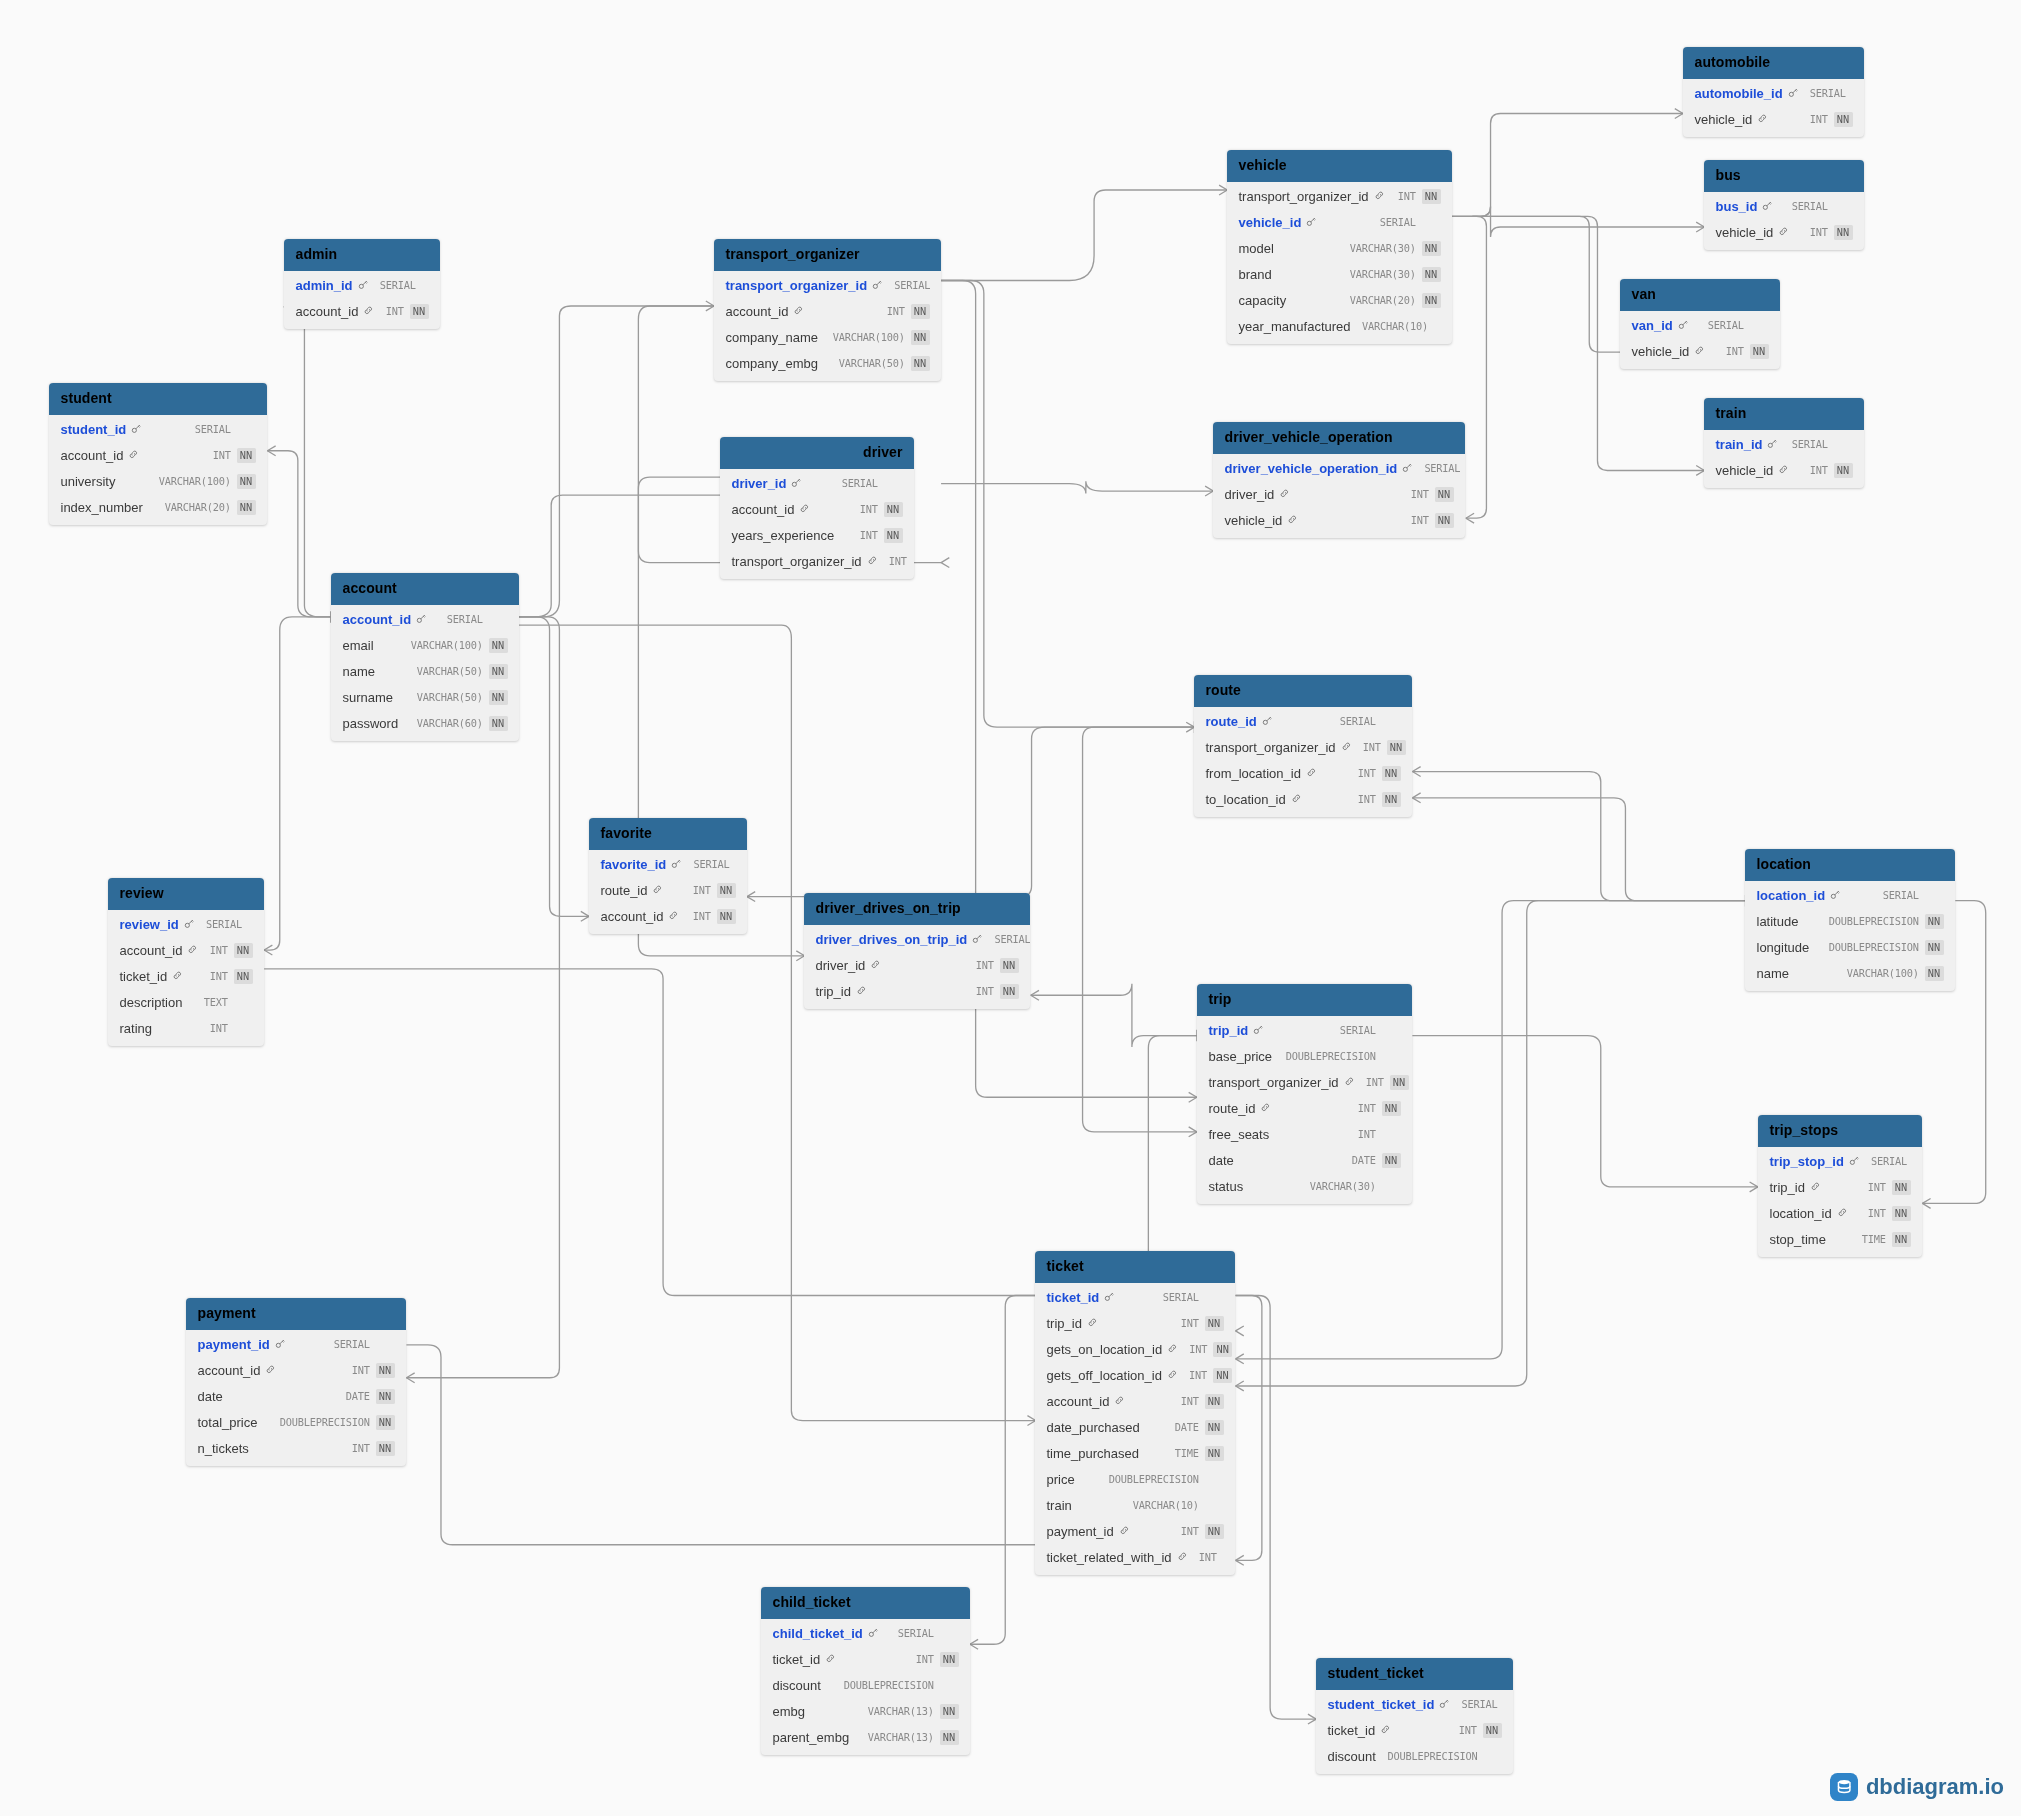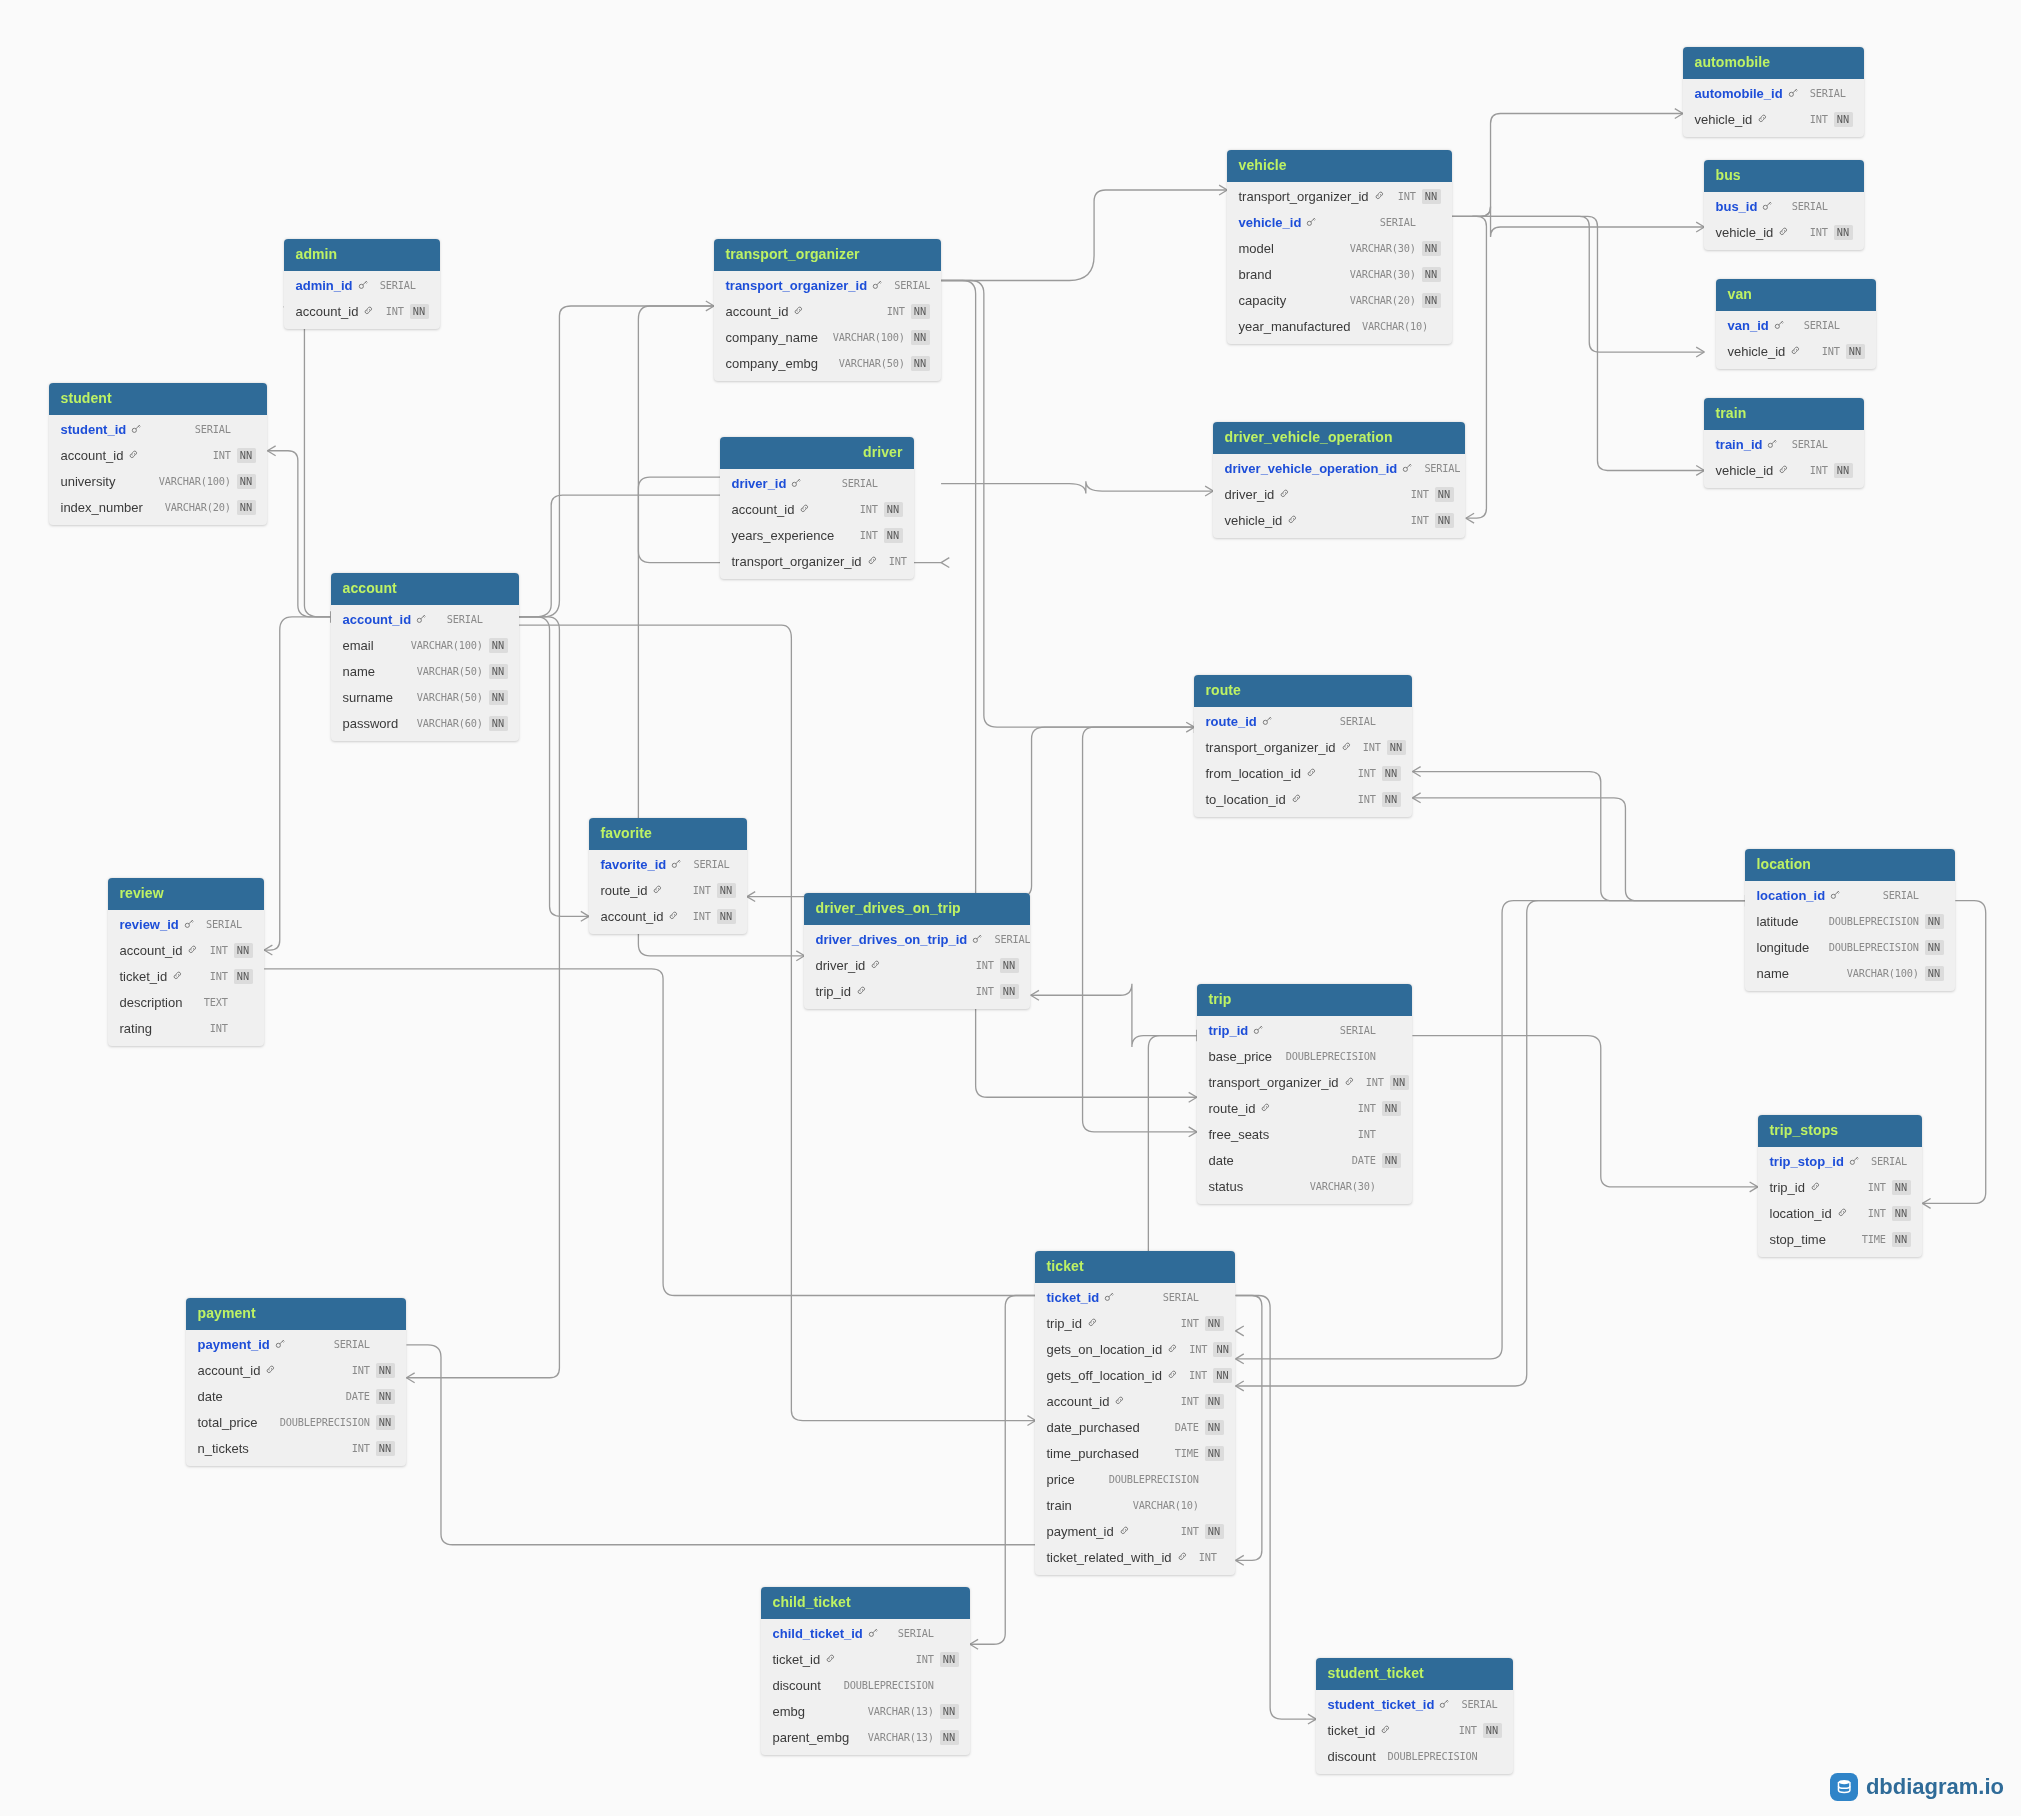--- a/index.html
+++ b/index.html
@@ -16,21 +16,21 @@
 
   .table{
     position:absolute;
     background:#f0f0f0;
     border-radius:4.1px;
     box-shadow:0 0.8px 2.5px rgba(0,0,0,.18);
     overflow:hidden;
   }
   .t-head{
     background:#2f6b98;
-    color:#bef264;
+    color:#000000;
     font-weight:bold;
     font-size:14px;
     padding:7.4px 11.5px 8.2px 11.5px;
     letter-spacing:0.1px;
   }
   .t-body{padding:1.6px 0 5px 0;}
   .row{
     display:flex;align-items:center;
     height:26px;
     padding:0 11.5px;
@@ -219,21 +219,21 @@
             <span class="keyicon"><svg width="10.7" height="10.7" viewBox="0 0 16 16">
                 <path d="M6.4 9.6 a2.7 2.7 0 0 1 0-3.8 l2-2 a2.7 2.7 0 0 1 3.8 3.8 l-1 1" fill="none" stroke="#6d6d6d" stroke-width="1.3"></path>
                 <path d="M9.6 6.4 a2.7 2.7 0 0 1 0 3.8 l-2 2 a2.7 2.7 0 0 1-3.8-3.8 l1-1" fill="none" stroke="#6d6d6d" stroke-width="1.3"></path>
               </svg></span>
             <span class="spacer"></span>
             <span class="ftype">INT</span>
             <span class="nn">NN</span>
           </div>
         </div>
       </div>
-      <div class="table" style="left: 1716px; top: 279px; width: 160px;">
+      <div class="table" style="left: 1620px; top: 279px; width: 160px;">
         <div class="t-head">van</div>
         <div class="t-body">
           <div class="row">
             <span class="fname pk">van_id</span>
             <span class="keyicon"><svg width="10.7" height="10.7" viewBox="0 0 16 16">
                 <circle cx="5" cy="11" r="3.1" fill="none" stroke="#6d6d6d" stroke-width="1.3"></circle>
                 <path d="M7.1 8.9 L13 3 M11 5 l1.6 1.6 M12.4 3.6 l1.5 1.5" fill="none" stroke="#6d6d6d" stroke-width="1.3"></path>
               </svg></span>
             <span class="spacer"></span>
             <span class="ftype">SERIAL</span>

